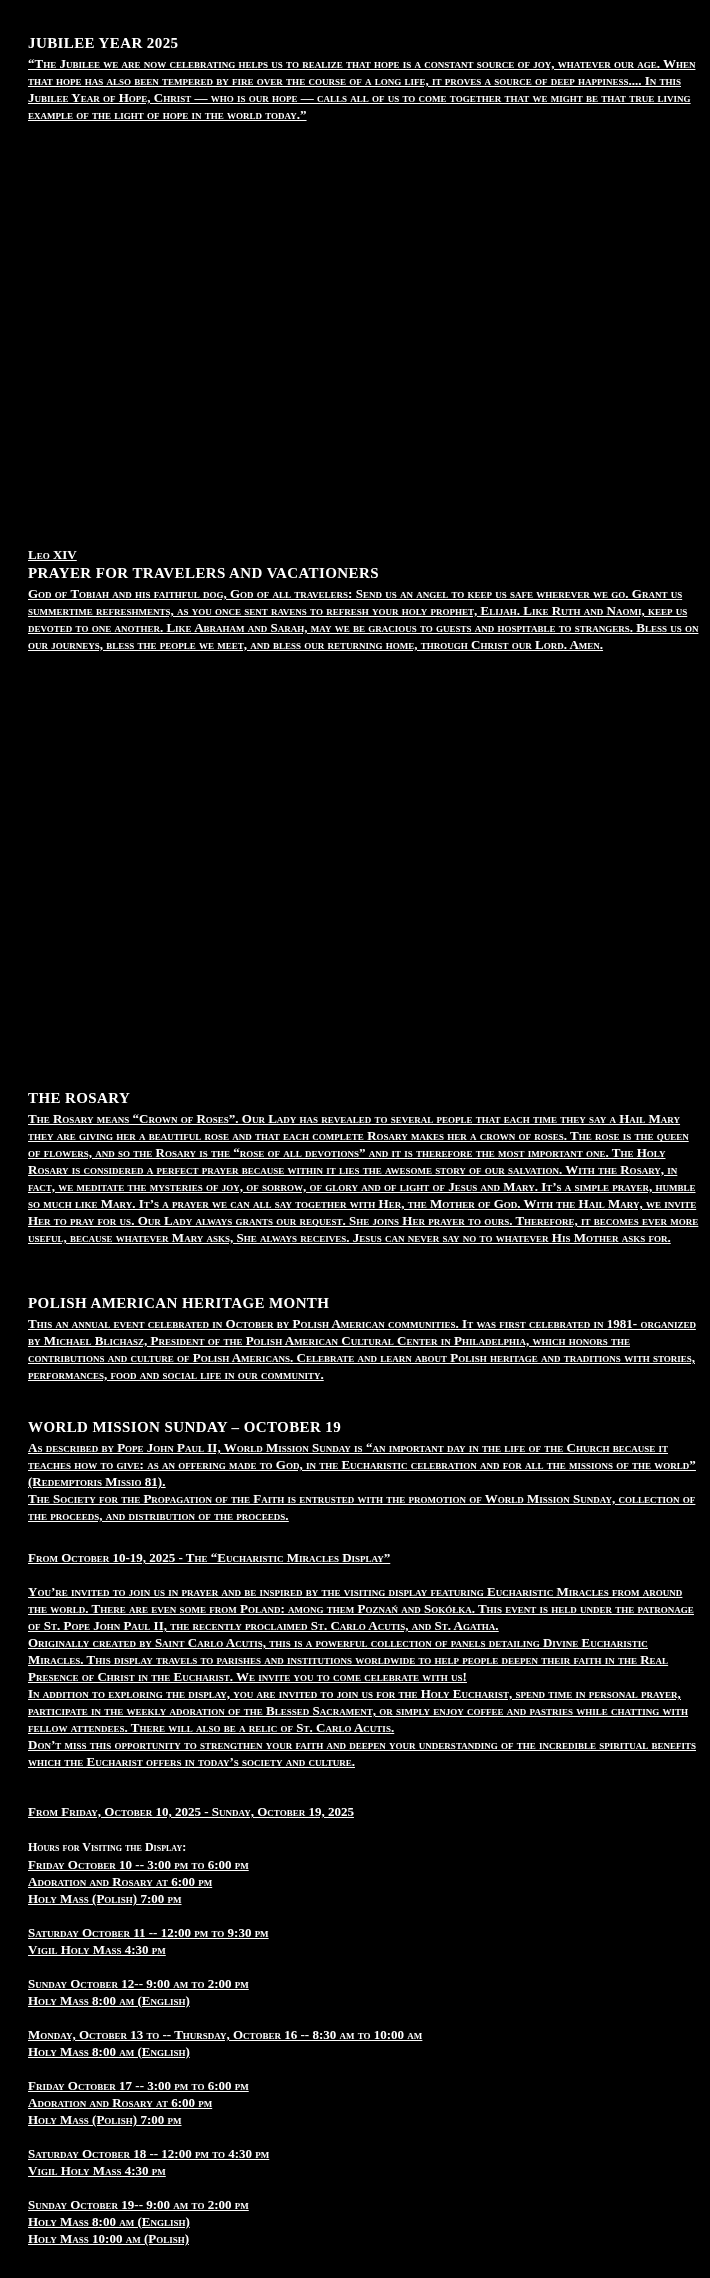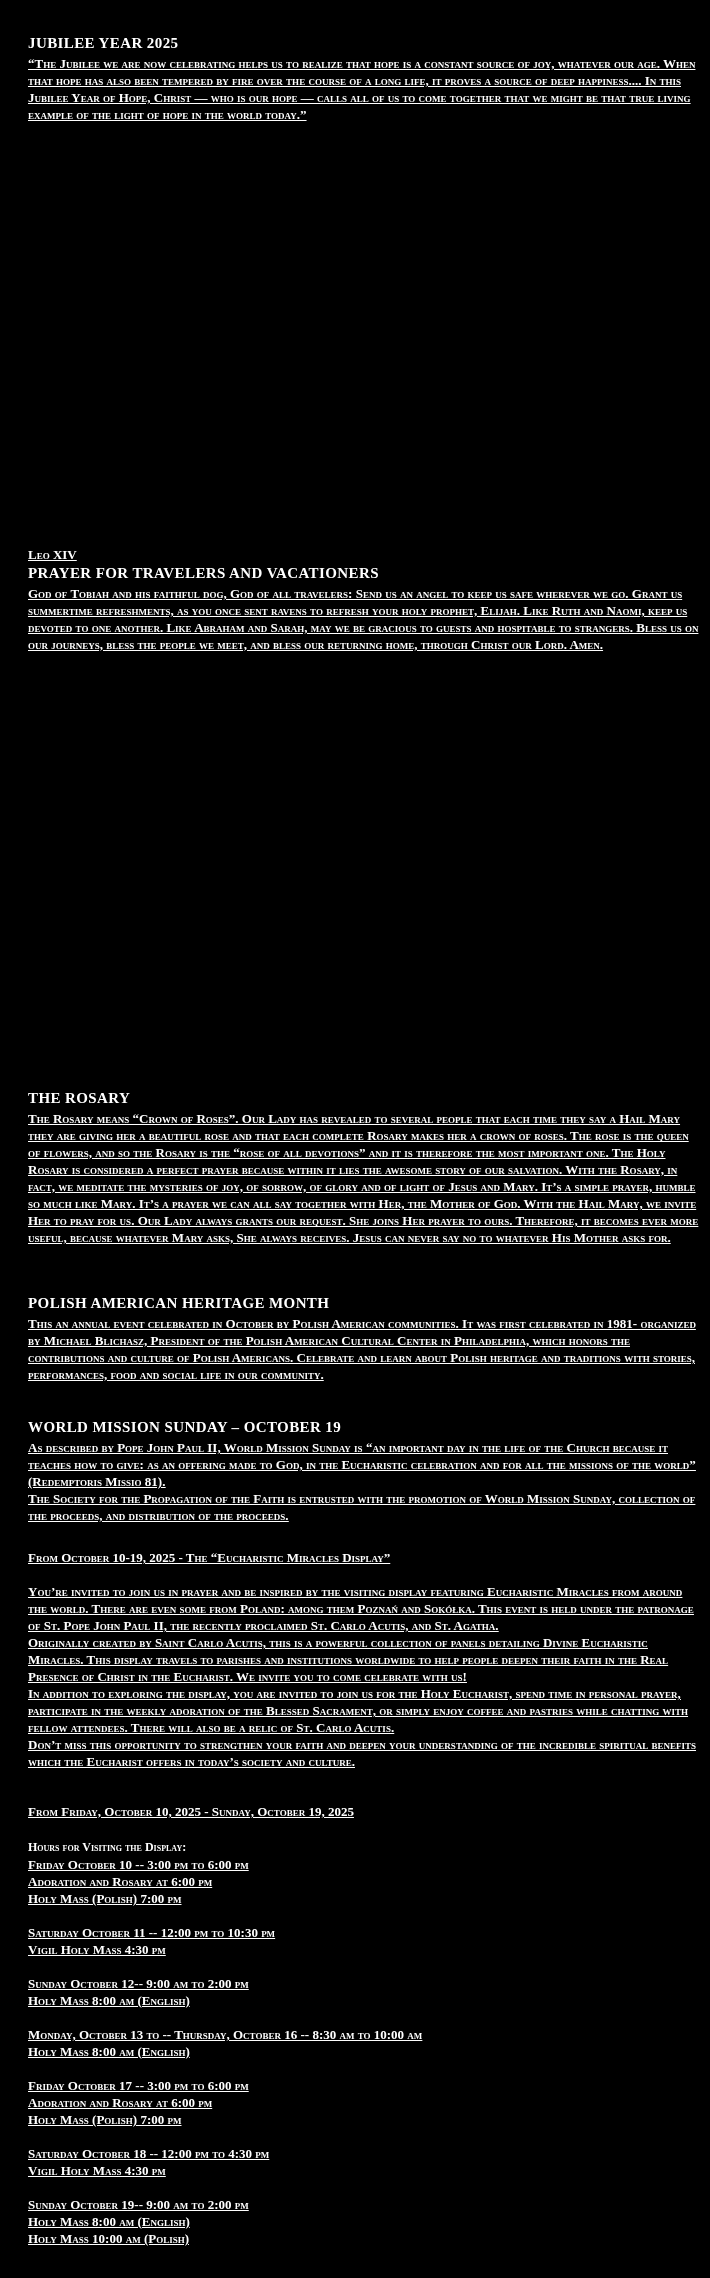--- a/index.html
+++ b/index.html
@@ -72,21 +72,21 @@
 
   <section class="sec" style="top:1839px">
     <div class="sched-title">Hours for Visiting the Display:</div>
     <div>
         <div class="block">
           <div class="line">Friday October 10 -- 3:00 pm to 6:00 pm</div>
           <div class="line">Adoration and Rosary at 6:00 pm</div>
           <div class="line">Holy Mass (Polish) 7:00 pm</div>
         </div>
         <div class="block">
-          <div class="line">Saturday October 11 -- 12:00 pm to 10:30 pm</div>
+          <div class="line">Saturday October 11 -- 12:00 pm to 9:30 pm</div>
           <div class="line">Vigil Holy Mass 4:30 pm</div>
         </div>
         <div class="block">
           <div class="line">Sunday October 12-- 9:00 am to 2:00 pm</div>
           <div class="line">Holy Mass 8:00 am (English)</div>
         </div>
         <div class="block">
           <div class="line">Monday, October 13 to -- Thursday, October 16 -- 8:30 am to 10:00 am</div>
           <div class="line">Holy Mass 8:00 am (English)</div>
         </div>

